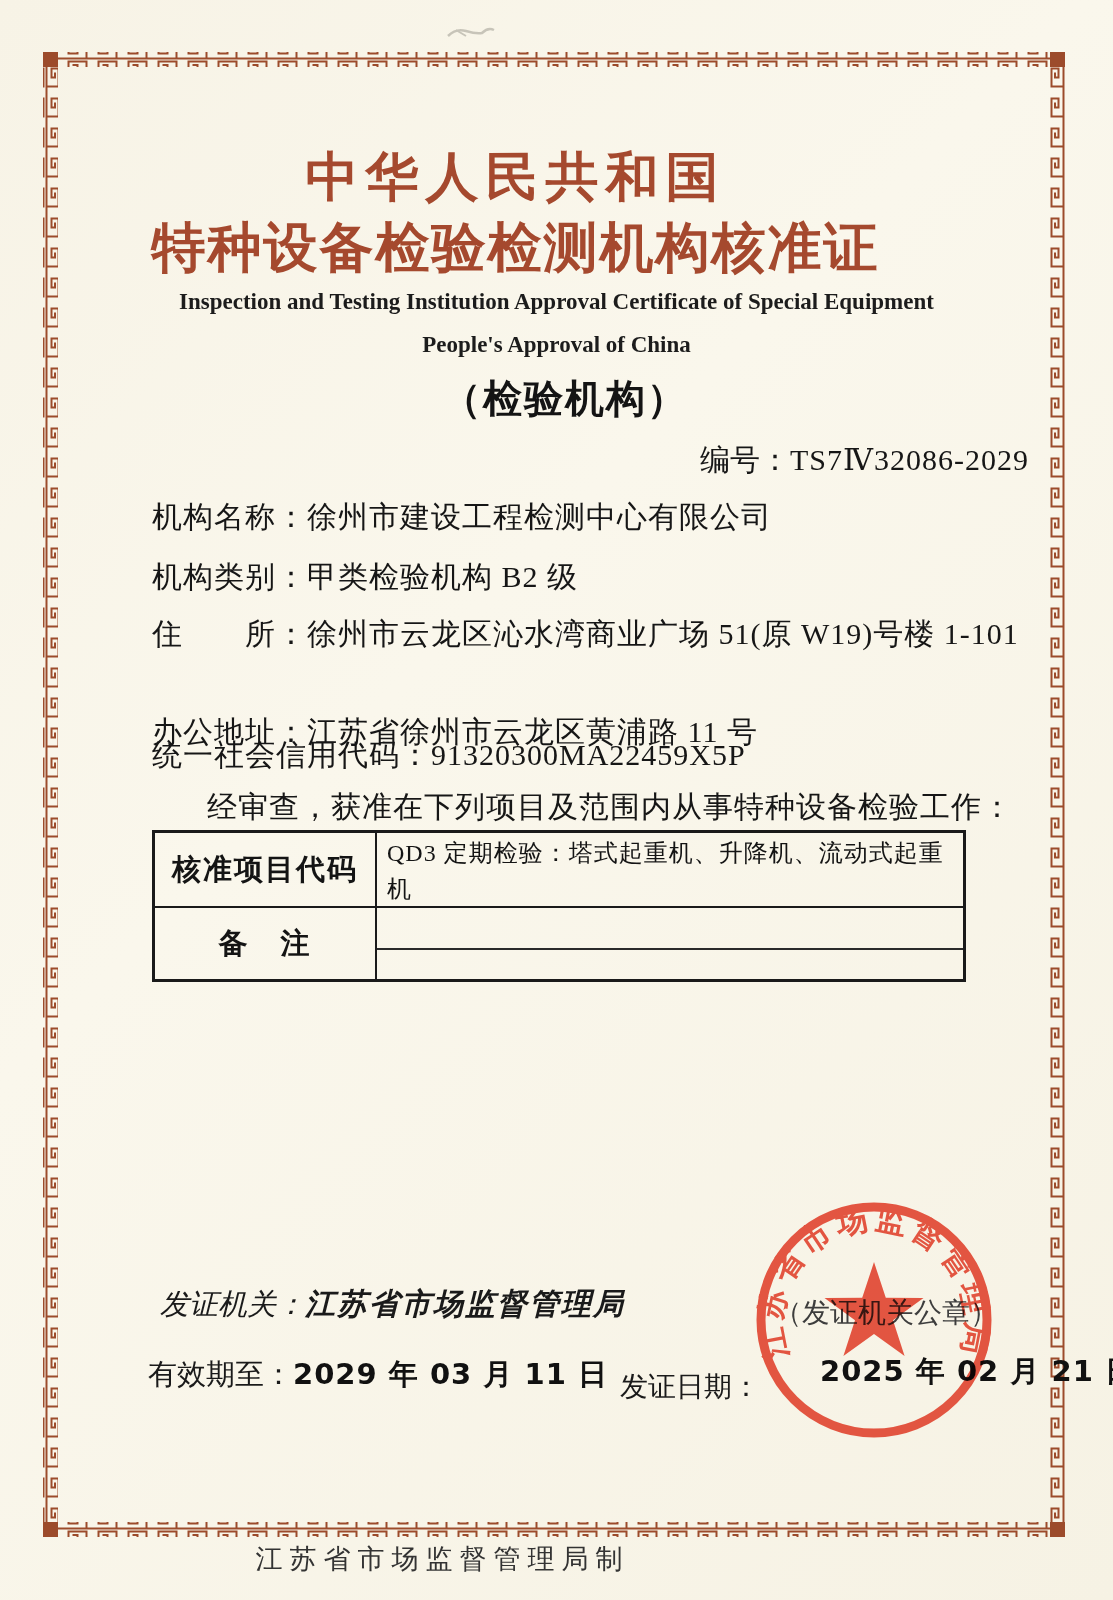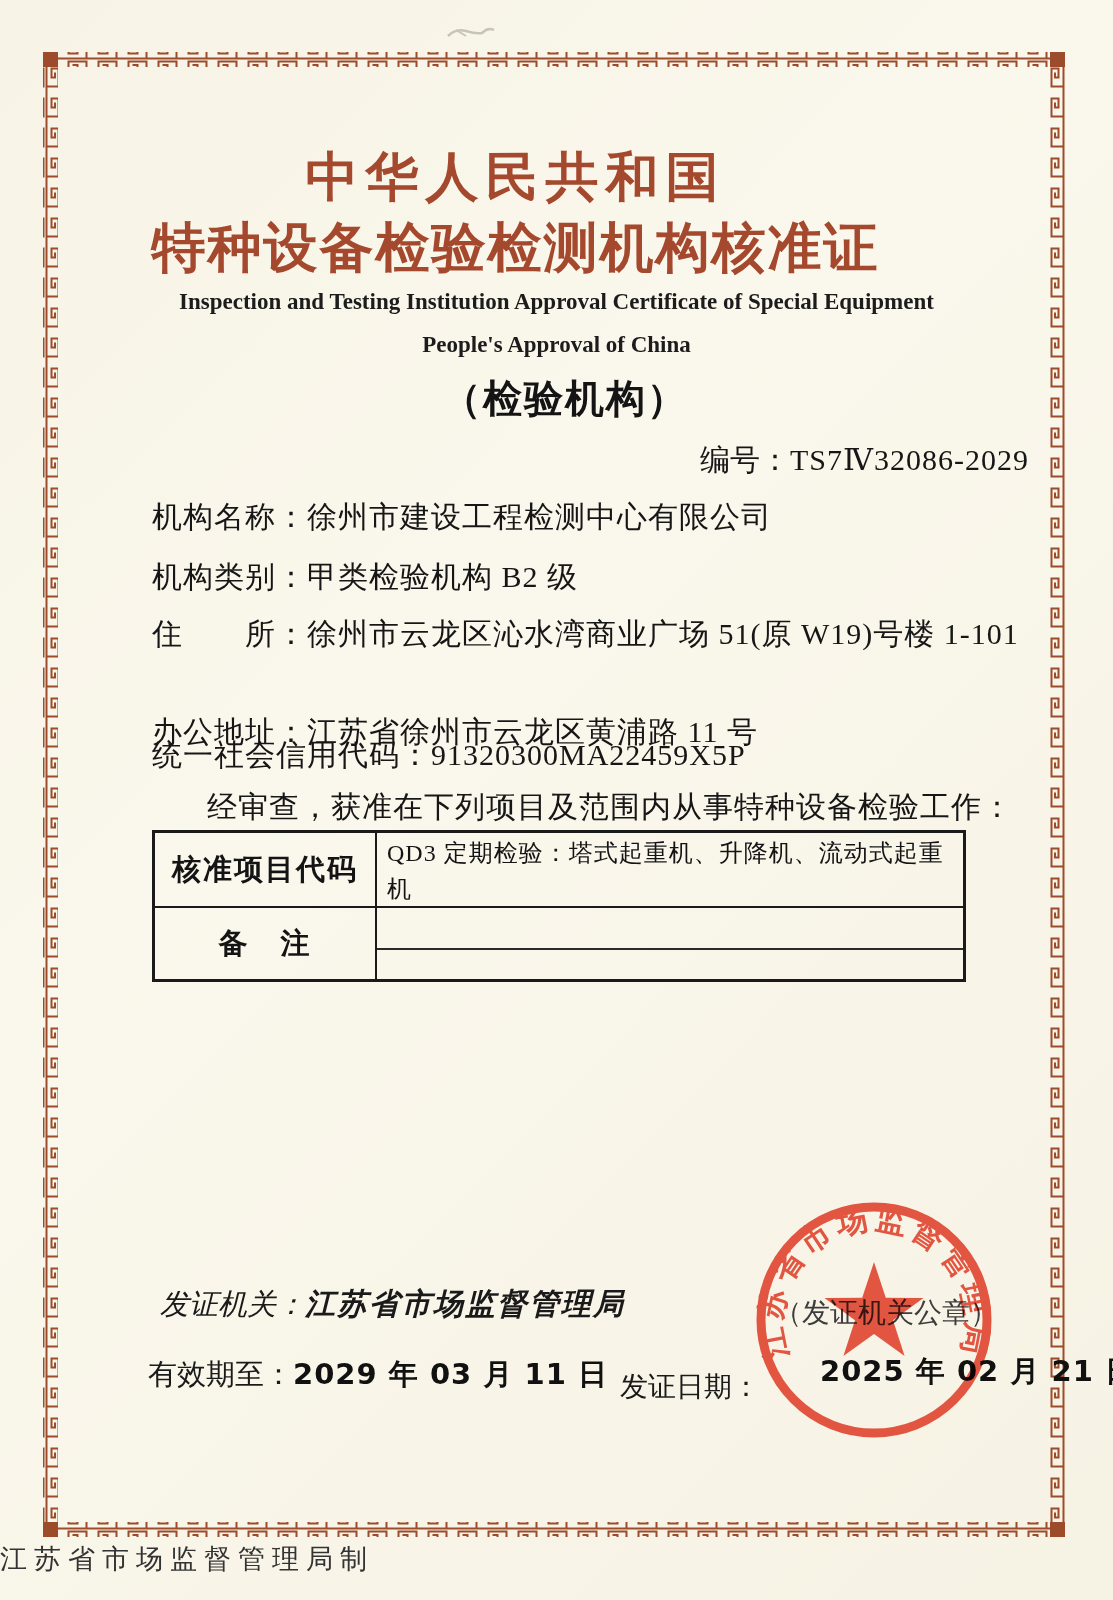--- a/index.html
+++ b/index.html
@@ -80,21 +80,21 @@
     font-weight:bold;font-size:29px;letter-spacing:1px;color:#111;
   }
   .issue-label{top:1368px;left:620px;font-size:28px;white-space:nowrap;}
   .issue-date{top:1352px;left:772px;white-space:nowrap;margin-left:48px;}
   .seal-caption{
     top:1294px;left:768px;width:236px;text-align:center;
     font-size:28px;color:#3d3d3d;white-space:nowrap;
   }
   .seal-svg{position:absolute;left:742px;top:1188px;mix-blend-mode:multiply;}
   .footer{
-    top:1541px;left:0;width:885px;text-align:left;
+    top:1541px;left:0;width:885px;text-align:center;
     font-size:27px;color:#333;letter-spacing:7px;
   }
 </style>
 </head>
 <body>
 
 <div class="page">
 
   <svg class="frame-svg" width="1113" height="1600" viewBox="0 0 1113 1600">
     <defs>

